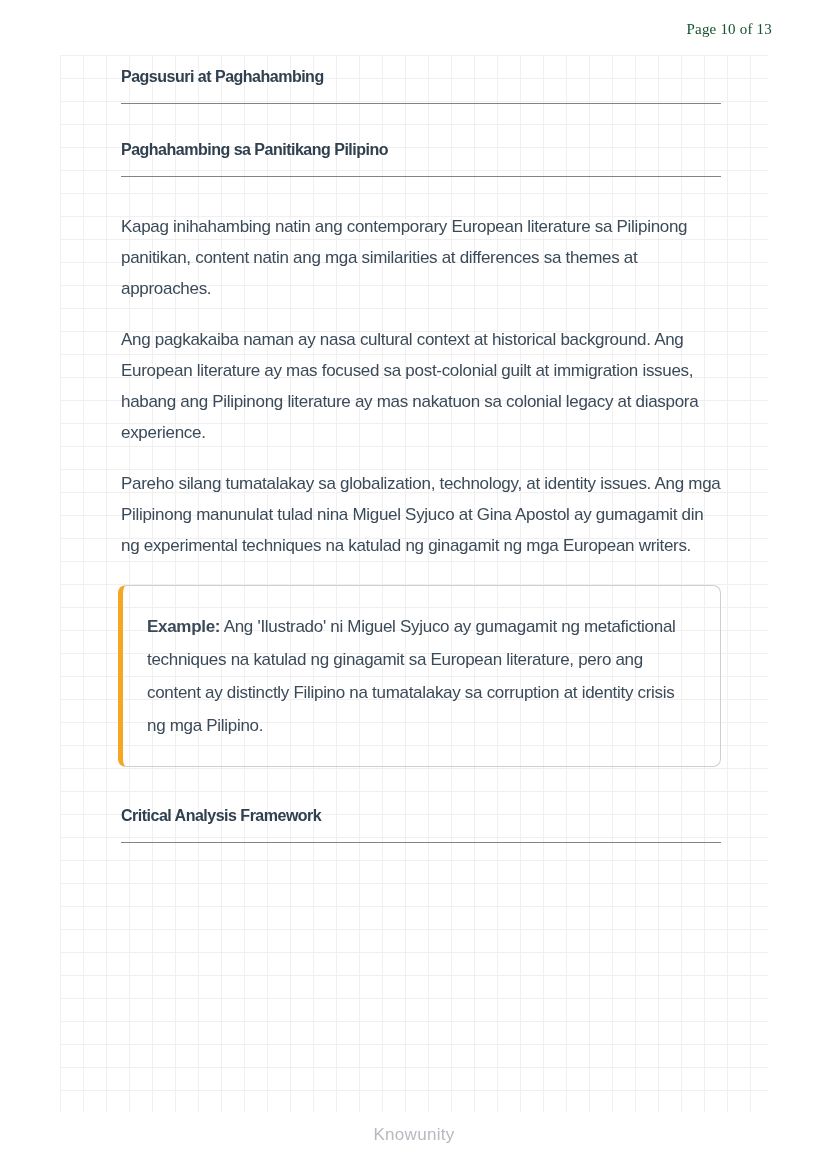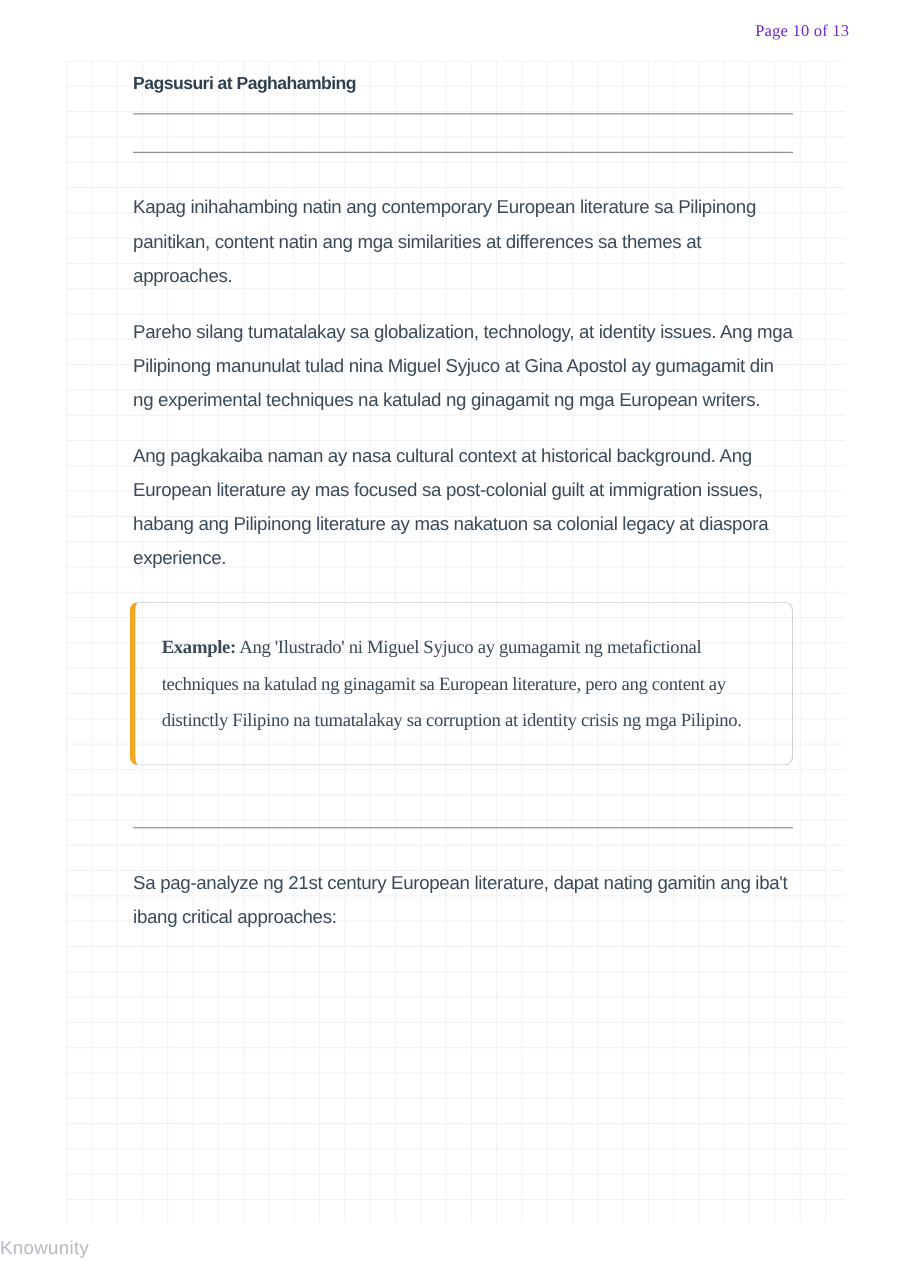--- a/index.html
+++ b/index.html
@@ -10,21 +10,21 @@
     font-family: "Liberation Sans", "DejaVu Sans", sans-serif;
     overflow: hidden;
   }
 
   .page-number {
     position: absolute;
     top: 21px;
     right: 56px;
     font-family: "Liberation Serif", "DejaVu Serif", serif;
     font-size: 15px;
-    color: #6d28d9;
+    color: #14532d;
     letter-spacing: 0.2px;
   }
 
   .sheet {
     position: absolute;
     left: 60px;
     top: 55px;
     width: 708px;
     height: 1057px;
     background-color: #ffffff;
@@ -55,66 +55,66 @@
     border: none;
     border-top: 1.5px solid #7d848c;
     margin: 14px 0 34px 0;
   }
 
   p.para {
     margin: 0 0 20px 0;
   }
 
   .example-box {
-    margin: 24px 0 56px -3px;
+    margin: 24px 0 37px -3px;
     border: 1px solid #cbd0d5;
     border-left: 5px solid #f5a623;
     border-radius: 8px;
     padding: 24px 26px 24px 24px;
     line-height: 33px;
     background: transparent;
-    font-family: Liberation Serif, serif;
   }
   .example-box .example-label { font-weight: 700; }
 
   .footer-brand {
     position: absolute;
     top: 1125px;
     left: 0;
     width: 100%;
-    text-align: left;
+    text-align: center;
     font-size: 17px;
     color: #b6bac0;
     letter-spacing: 0.3px;
   }
 </style>
 </head>
 <body>
 
 <div class="page-number">Page 10 of 13</div>
 
 <div class="sheet">
   <div class="content">
 
     <h2 class="section-title">Pagsusuri at Paghahambing</h2>
     <hr class="heading-rule">
 
 
+    <h2 class="section-title">Paghahambing sa Panitikang Pilipino</h2>
     <hr class="heading-rule">
 
     <p class="para">Kapag inihahambing natin ang contemporary European literature sa Pilipinong panitikan, content natin ang mga similarities at differences sa themes at approaches.</p>
 
+    <p class="para">Ang pagkakaiba naman ay nasa cultural context at historical background. Ang European literature ay mas focused sa post-colonial guilt at immigration issues, habang ang Pilipinong literature ay mas nakatuon sa colonial legacy at diaspora experience.</p>
+
     <p class="para">Pareho silang tumatalakay sa globalization, technology, at identity issues. Ang mga Pilipinong manunulat tulad nina Miguel Syjuco at Gina Apostol ay gumagamit din ng experimental techniques na katulad ng ginagamit ng mga European writers.</p>
-
-    <p class="para">Ang pagkakaiba naman ay nasa cultural context at historical background. Ang European literature ay mas focused sa post-colonial guilt at immigration issues, habang ang Pilipinong literature ay mas nakatuon sa colonial legacy at diaspora experience.</p>
 
     <div class="example-box">
       <span class="example-label">Example:</span><span> Ang 'Ilustrado' ni Miguel Syjuco ay gumagamit ng metafictional techniques na katulad ng ginagamit sa European literature, pero ang content ay distinctly Filipino na tumatalakay sa corruption at identity crisis ng mga Pilipino.</span>
     </div>
 
+    <h2 class="section-title">Critical Analysis Framework</h2>
     <hr class="heading-rule">
 
-    <p class="para">Sa pag-analyze ng 21st century European literature, dapat nating gamitin ang iba't ibang critical approaches:</p>
 
   </div>
 </div>
 
 <div class="footer-brand">Knowunity</div>
 
 </body></html>

